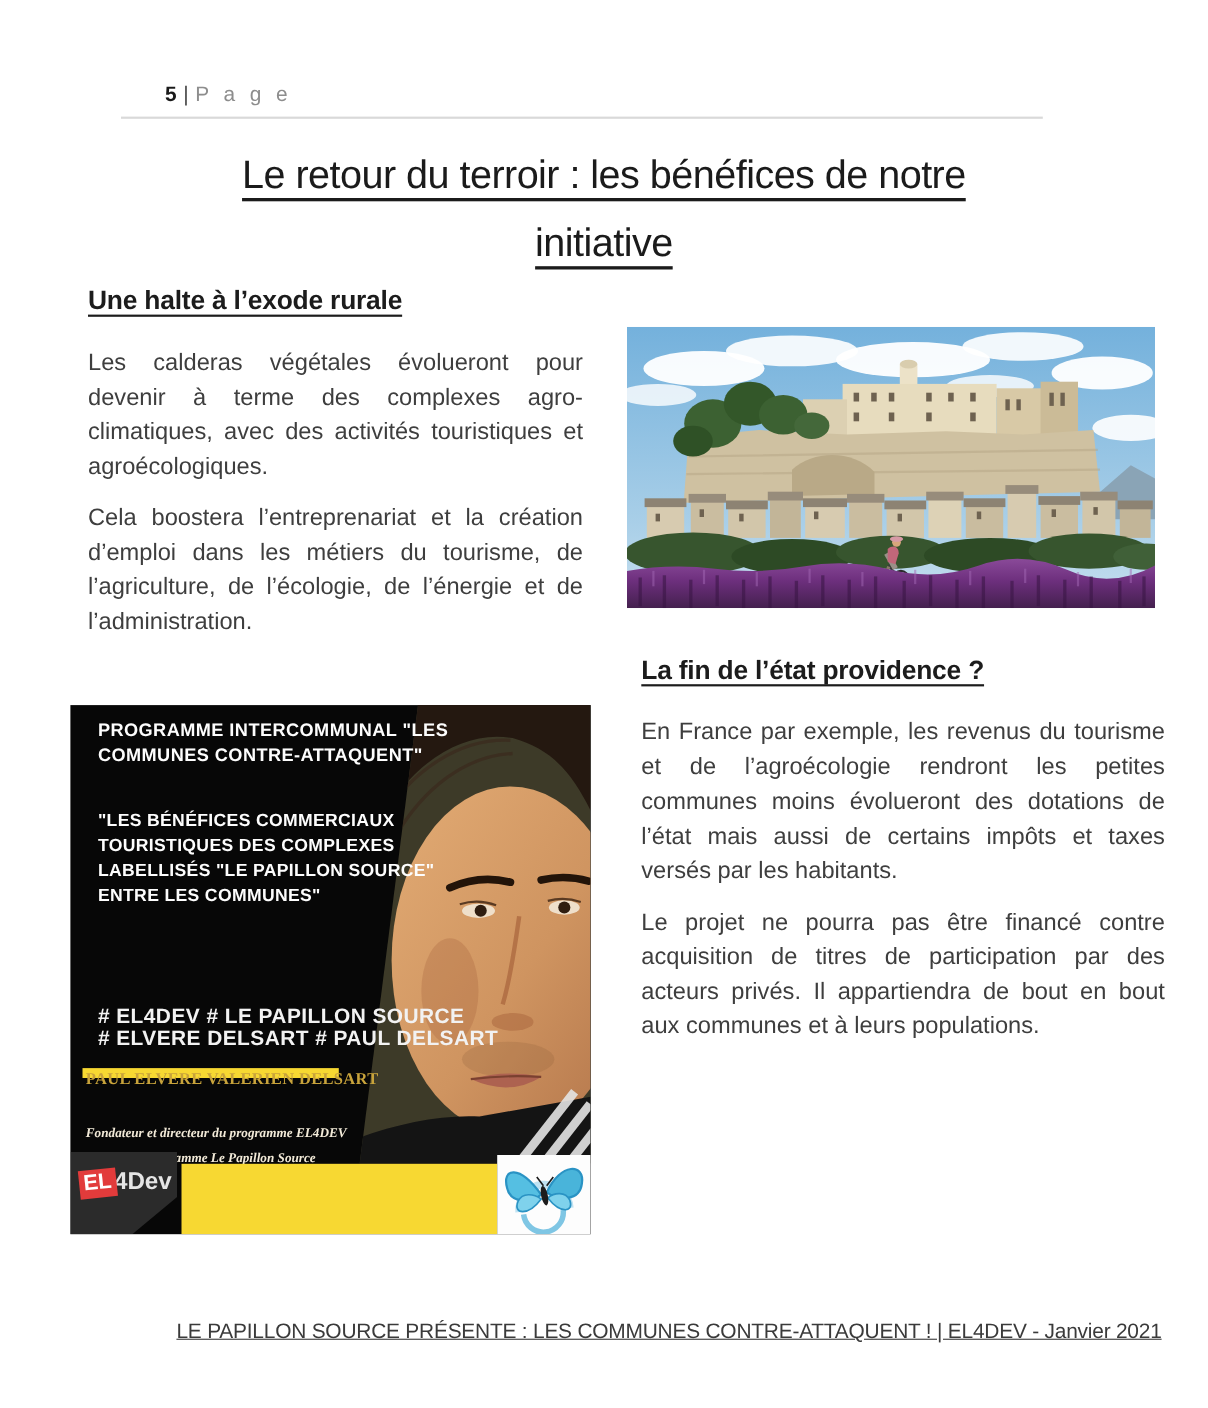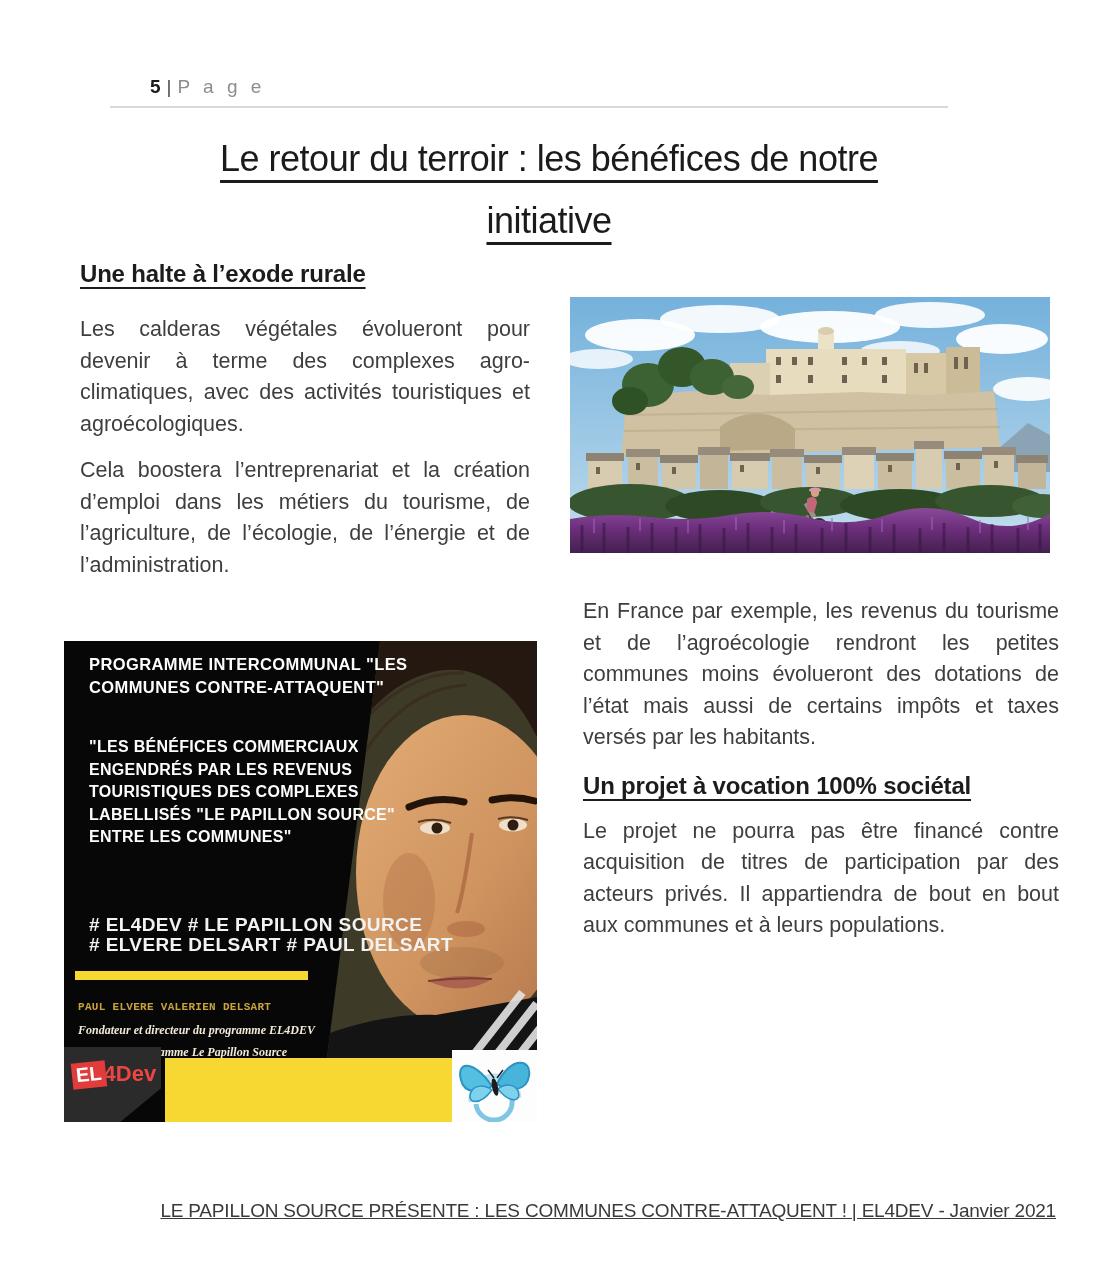--- a/index.html
+++ b/index.html
@@ -34,29 +34,29 @@
   .promo{position:absolute;left:64px;top:641px;width:473px;height:481px;background:#070707;overflow:hidden;}
   .promo-photo{position:absolute;left:250px;top:0;width:223px;height:417px;
                clip-path:polygon(29.6% 0,100% 0,100% 100%,5.8% 100%);}
   .p-intro{position:absolute;left:25px;top:12px;color:#fdfdfd;font-weight:bold;font-size:16.5px;
            line-height:23px;letter-spacing:0.4px;}
   .p-quote{position:absolute;left:25px;top:95px;color:#fdfdfd;font-weight:bold;font-size:16px;
            line-height:22.5px;letter-spacing:0.3px;}
   .p-tags{position:absolute;left:25px;top:274px;color:#f2f2f2;font-weight:bold;font-size:19px;
           line-height:19.5px;letter-spacing:0.4px;}
   .p-bar{position:absolute;left:11px;top:330px;width:233px;height:9px;background:#f7d832;}
-  .p-name{position:absolute;left:14px;top:360px;color:#c8a33b;font-family:Liberation Mono, monospace;
-          font-weight:bold;font-size:11px;letter-spacing:0.3px;}
+  .p-name{position:absolute;left:14px;top:332px;color:#c8a33b;font-family:Liberation Serif, serif;
+          font-weight:bold;font-size:15px;letter-spacing:0.3px;}
   .p-role{position:absolute;left:14px;top:378px;color:#f2ead8;font-family:"Liberation Serif",serif;
           font-style:italic;font-weight:bold;font-size:12px;line-height:22px;}
   .p-logoblock{position:absolute;left:0;top:406px;width:97px;height:75px;background:#2b2b2b;
                clip-path:polygon(0 0,100% 0,100% 55%,58% 100%,0 100%);}
   .p-logoblock .el{display:inline-block;background:#e23b3b;color:#ffffff;font-weight:bold;font-size:20px;
                    padding:1px 4px 2px 4px;transform:rotate(-6deg);}
-  .p-logoblock .rest{color:#ef4444;font-weight:bold;font-size:22px;margin-left:-2px;}
+  .p-logoblock .rest{color:#e5e5e5;font-weight:bold;font-size:22px;margin-left:-2px;}
   .p-logoblock .wrap{position:absolute;left:8px;top:14px;}
   .p-yellow{position:absolute;left:101px;top:417px;width:287px;height:64px;background:#f7d832;}
   .p-white{position:absolute;left:388px;top:409px;width:85px;height:72px;background:#fdfdfd;}
 
   
   .footer{position:absolute;top:1200px;right:42px;font-size:19px;color:#3a3a3a;letter-spacing:-0.2px;text-decoration:underline;}
 </style>
 </head>
 <body>
 
@@ -231,22 +231,22 @@
           <path d="M262,221 V234"></path>
           <path d="M312,222 V235"></path>
           <path d="M362,220 V233"></path>
         <path d="M410,223 V236"></path>
           <path d="M458,220 V233"></path>
       </g>
     </svg>
   </div>
 
   <div class="col" id="right-col">
+    <h2>La fin de l’état providence ?</h2>
     <p>En France par exemple, les revenus du tourisme et de l’agroécologie rendront les petites communes moins évolueront des dotations de l’état mais aussi de certains impôts et taxes versés par les habitants.</p>
-    <h2 class="second">Un projet à vocation 100% sociétal</h2>
     <p>Le projet ne pourra pas être financé contre acquisition de titres de participation par des acteurs privés. Il appartiendra de bout en bout aux communes et à leurs populations.</p>
   </div>
 
   <div class="promo">
 
     <div class="promo-photo">
       <svg viewBox="0 0 223 417" width="223" height="417" preserveAspectRatio="none">
         <defs>
           <linearGradient id="skin" x1="0" y1="0" x2="1" y2="1">
             <stop offset="0" stop-color="#e2ab74"></stop>
@@ -280,21 +280,20 @@
         </g>
       </svg>
     </div>
 
     <div class="p-intro">
       <div>PROGRAMME INTERCOMMUNAL "LES</div>
       <div>COMMUNES CONTRE-ATTAQUENT"</div>
     </div>
     <div class="p-quote">
       <div>"LES BÉNÉFICES COMMERCIAUX</div>
-      <div>ENGENDRÉS PAR LES REVENUS</div>
       <div>TOURISTIQUES DES COMPLEXES</div>
       <div>LABELLISÉS "LE PAPILLON SOURCE"</div>
       <div>ENTRE LES COMMUNES"</div>
     </div>
     <div class="p-tags">
       <div># EL4DEV # LE PAPILLON SOURCE</div>
       <div># ELVERE DELSART # PAUL DELSART</div>
     </div>
     <div class="p-bar"></div>
     <div class="p-name">PAUL ELVERE VALERIEN DELSART</div>

